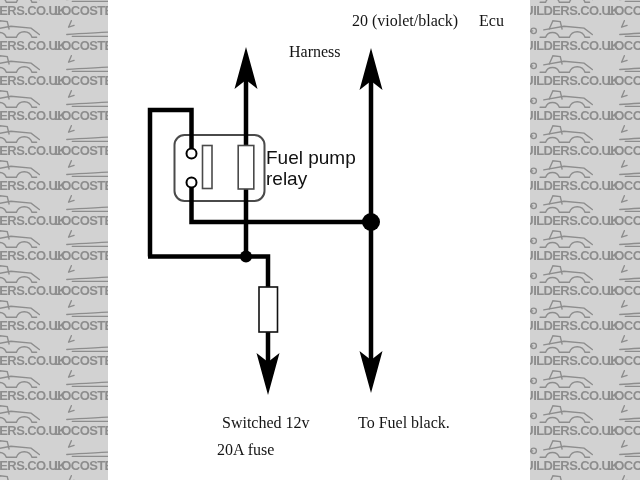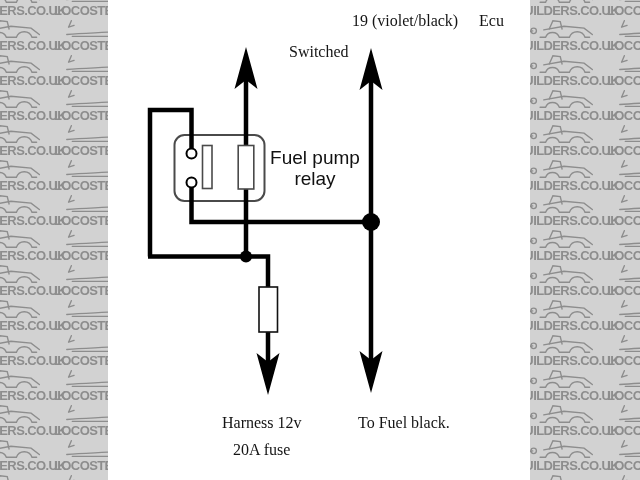--- a/index.html
+++ b/index.html
@@ -28,30 +28,30 @@
   #schematic{position:absolute;left:0;top:0;}
   .wire{stroke:var(--wire,#000);stroke-width:4.5;fill:none;stroke-linejoin:miter;stroke-linecap:butt;}
   .comp-outline{stroke:var(--outline,#4a4a4a);fill:#fff;}
   .solid{fill:var(--wire,#000);stroke:none;}
   
   .lbl{
     position:absolute;font-size:16px;color:#141414;white-space:nowrap;
     font-family:"Liberation Serif","DejaVu Serif",serif;
   }
   #relay-label{
-    position:absolute;left:266px;top:147px;width:98px;text-align:center;
+    position:absolute;left:266px;top:147px;width:98px;
     font-family:"Liberation Sans","DejaVu Sans",sans-serif;
     font-size:19px;line-height:21px;color:#111;
   }
   #pin5-label{left:162px;top:12px;}
   #harness-label{left:289px;top:43px;}
   #pin19-label{left:352px;top:12px;}
   #ecu-label{left:479px;top:12px;}
   #switched12v-label{left:222px;top:414px;}
-  #fuse-rating-label{left:233px;top:441px;text-align:center;}
+  #fuse-rating-label{left:217px;top:441px;text-align:center;}
   #to-fuel-pump-label{left:358px;top:414px;}
 </style>
 </head>
 <body>
 
 <div id="screen">
 
   <div id="wm-left" class="wm-strip">
       <div class="wm-row" style="top: -17px;">
         <div class="wm-tile" style="left: -88px;">
@@ -974,21 +974,21 @@
       <circle class="solid" cx="246" cy="256.5" r="6"></circle>
       <circle class="solid" cx="371" cy="222" r="9"></circle>
 
       <path class="solid" d="M246,47 L234.5,89 L246,80 L257.5,89 Z"></path>
       <path class="solid" d="M371,48 L359.5,90 L371,81 L382.5,90 Z"></path>
       <path class="solid" d="M268,395 L256.5,353 L268,362 L279.5,353 Z"></path>
       <path class="solid" d="M371,393 L359.5,351 L371,360 L382.5,351 Z"></path>
     </svg>
   </div>
 
-  <div id="harness-label" class="lbl">Switched</div>
-  <div id="pin19-label" class="lbl">19 (violet/black)</div>
+  <div id="harness-label" class="lbl">Harness</div>
+  <div id="pin19-label" class="lbl">20 (violet/black)</div>
   <div id="ecu-label" class="lbl">Ecu</div>
   <div id="relay-label">Fuel pump relay</div>
-  <div id="switched12v-label" class="lbl">Harness 12v</div>
+  <div id="switched12v-label" class="lbl">Switched 12v</div>
   <div id="fuse-rating-label" class="lbl">20A fuse</div>
   <div id="to-fuel-pump-label" class="lbl">To Fuel black.</div>
 
 </div>
 
 </body></html>

